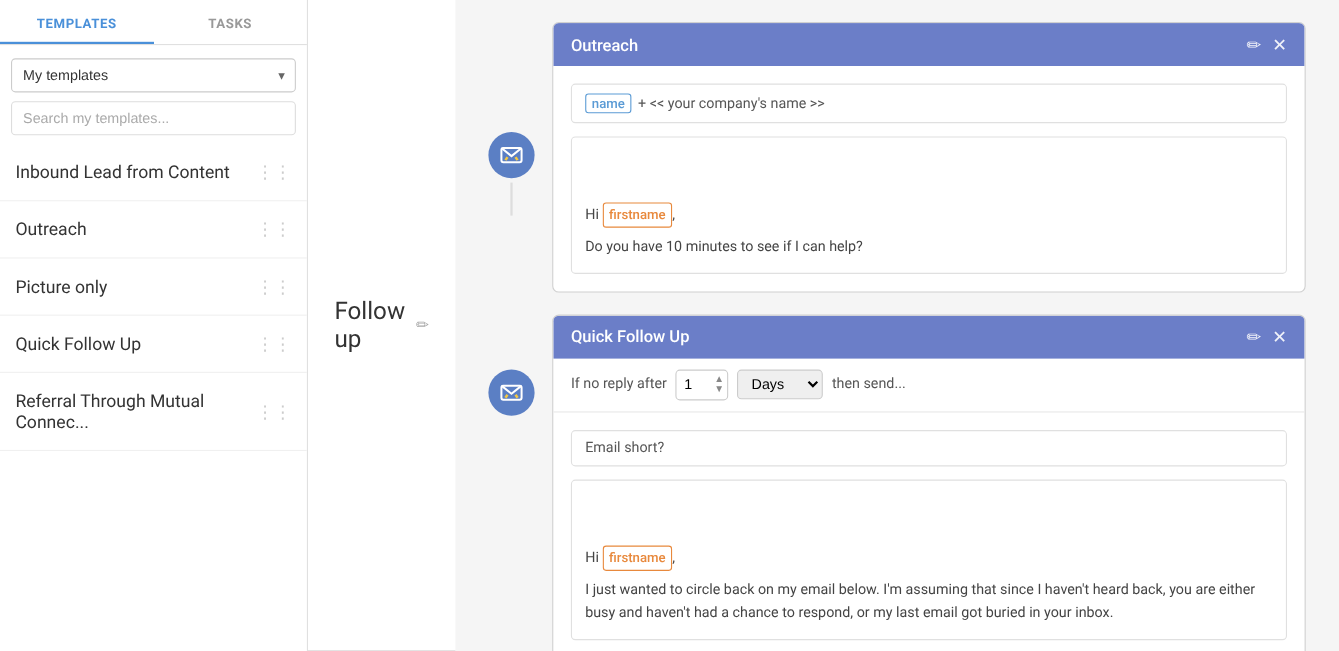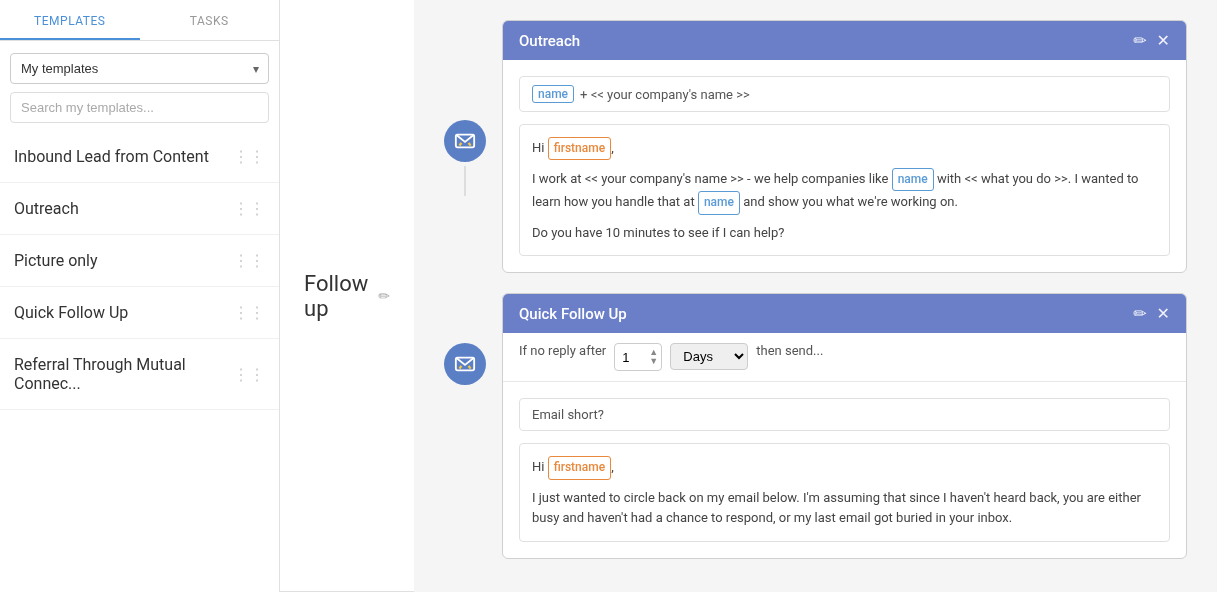--- a/index.html
+++ b/index.html
@@ -16,21 +16,21 @@
     }
     .sidebar-tabs {
       display: flex;
       border-bottom: 1px solid #e0e0e0;
     }
     .sidebar-tab {
       flex: 1;
       text-align: center;
       padding: 14px 0 10px;
       font-size: 12px;
-      font-weight: 400;
+      font-weight: 700;
       letter-spacing: 0.5px;
       cursor: pointer;
       color: #999;
       border-bottom: 2px solid transparent;
     }
     .sidebar-tab.active {
       color: #4a90d9;
       border-bottom: 2px solid #4a90d9;
     }
     .sidebar-dropdown {
@@ -234,37 +234,39 @@
       color: #5b9bd5;
       border-radius: 3px;
       padding: 1px 5px;
       font-size: 12px;
       font-weight: 500;
     }
     .tag.orange {
       border-color: #e8893d;
       color: #e8893d;
       background: #fff;
+      margin-top: 47px;
     }
 
     
     .email-body {
       border: 1px solid #e0e0e0;
       border-radius: 4px;
       padding: 12px;
       font-size: 13px;
       color: #444;
       line-height: 1.6;
     }
     .email-body p { margin-bottom: 8px; }
     .email-body p:last-child { margin-bottom: 0; }
 
     
     .delay-row {
       display: flex;
+      align-items: center;
       gap: 8px;
       padding: 10px 16px;
       font-size: 13px;
       color: #555;
       border-bottom: 1px solid #e8e8e8;
     }
     .delay-input {
       border: 1px solid #ccc;
       border-radius: 4px;
       padding: 4px 4px;
@@ -364,21 +366,20 @@
             <span class="card-header-icon">✕</span>
           </div>
         </div>
         <div class="card-body">
           <div class="subject-line">
             <span class="tag">name</span>
             <span>+ &lt;&lt; your company's name &gt;&gt;</span>
           </div>
           <div class="email-body">
             <p>Hi <span class="tag orange">firstname</span>,</p>
-            <p>I work at &lt;&lt; your company's name &gt;&gt; - we help companies like <span class="tag">name</span> with &lt;&lt; what you do &gt;&gt;. I wanted to learn how you handle that at <span class="tag">name</span> and show you what we're working on.</p>
             <p>Do you have 10 minutes to see if I can help?</p>
           </div>
         </div>
       </div>
     </div>
 
     <div class="step-row">
       <div class="step-icon-col">
         <div class="step-icon">
           <svg viewBox="0 0 24 24" fill="none" stroke="#fff" stroke-width="2">

